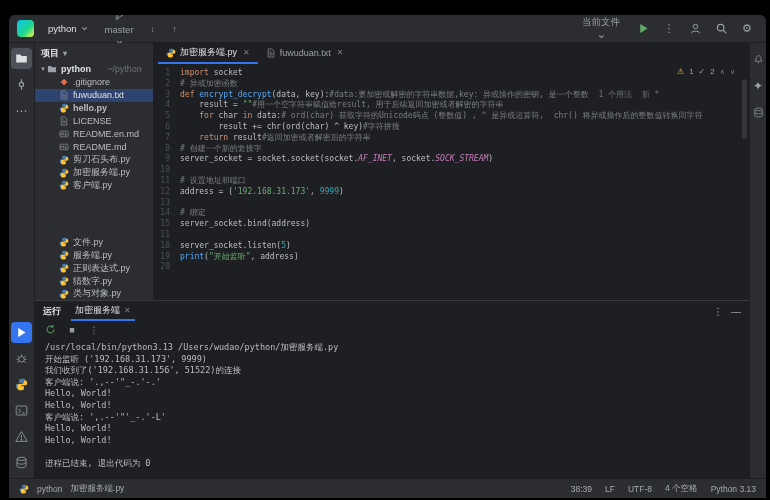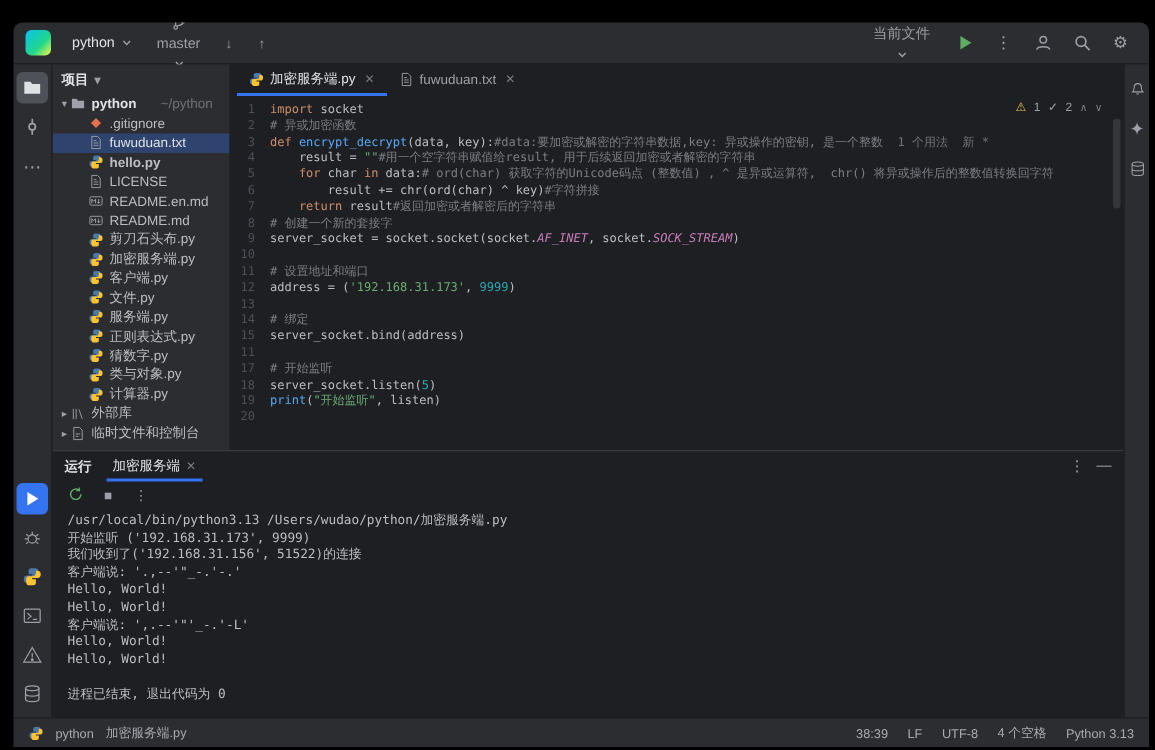--- a/index.html
+++ b/index.html
@@ -325,21 +325,21 @@
               <div class="tree-row" style="padding-left: 16px;">
                 <span class="arrow"></span>
                 <span class="ic" style="display: inline-flex; color: rgb(157, 160, 168);">
                   <svg viewBox="0 0 16 16">
                     <path fill="#4a7aa8" d="M8 1C5 1 5 2.5 5 3.5V6h3v1H3.5C2 7 1 8 1 10s1 3 2.5 3H5v-2c0-1.5 1-2.5 2.5-2.5H11c1 0 2-1 2-2V3.5C13 2 12 1 10.5 1z"></path>
                     <path fill="#ffc331" d="M8 15c3 0 3-1.5 3-2.5V10H8V9h4.5c1.5 0 2.5-1 2.5-3s-1-3-2.5-3H11v2c0 1.5-1 2.5-2.5 2.5H5c-1 0-2 1-2 2v2.5C3 14 4 15 5.5 15z"></path>
                   </svg>
                 </span>
                 <span>客户端.py</span>
               </div>
-              <div class="tree-row" style="padding-left: 16px;">
+              <div class="tree-row" style="padding-left: 16px; margin-top: 44px;">
                 <span class="arrow"></span>
                 <span class="ic" style="display: inline-flex; color: rgb(157, 160, 168);">
                   <svg viewBox="0 0 16 16">
                     <path fill="#4a7aa8" d="M8 1C5 1 5 2.5 5 3.5V6h3v1H3.5C2 7 1 8 1 10s1 3 2.5 3H5v-2c0-1.5 1-2.5 2.5-2.5H11c1 0 2-1 2-2V3.5C13 2 12 1 10.5 1z"></path>
                     <path fill="#ffc331" d="M8 15c3 0 3-1.5 3-2.5V10H8V9h4.5c1.5 0 2.5-1 2.5-3s-1-3-2.5-3H11v2c0 1.5-1 2.5-2.5 2.5H5c-1 0-2 1-2 2v2.5C3 14 4 15 5.5 15z"></path>
                   </svg>
                 </span>
                 <span>文件.py</span>
               </div>
               <div class="tree-row" style="padding-left: 16px;">
@@ -456,23 +456,22 @@
                 <div class="code-line"><span class="ln">7</span><span><span class="tk-pl">    </span><span class="tk-kw">return</span><span class="tk-pl"> result</span><span class="tk-com">#返回加密或者解密后的字符串</span></span></div>
                 <div class="code-line"><span class="ln">8</span><span><span class="tk-com"># 创建一个新的套接字</span></span></div>
                 <div class="code-line"><span class="ln">9</span><span><span class="tk-pl">server_socket = socket.socket(socket.</span><span class="tk-const">AF_INET</span><span class="tk-pl">, socket.</span><span class="tk-const">SOCK_STREAM</span><span class="tk-pl">)</span></span></div>
                 <div class="code-line"><span class="ln">10</span><span></span></div>
                 <div class="code-line"><span class="ln">11</span><span><span class="tk-com"># 设置地址和端口</span></span></div>
                 <div class="code-line"><span class="ln">12</span><span><span class="tk-pl">address = (</span><span class="tk-str">'192.168.31.173'</span><span class="tk-pl">, </span><span class="tk-num">9999</span><span class="tk-pl">)</span></span></div>
                 <div class="code-line"><span class="ln">13</span><span></span></div>
                 <div class="code-line"><span class="ln">14</span><span><span class="tk-com"># 绑定</span></span></div>
                 <div class="code-line"><span class="ln">15</span><span><span class="tk-pl">server_socket.bind(address)</span></span></div>
                 <div class="code-line"><span class="ln">11</span><span></span></div>
-                <div class="code-line"><span class="ln">17</span><span><span class="tk-com"># 开始监听</span></span></div>
                 <div class="code-line"><span class="ln">18</span><span><span class="tk-pl">server_socket.listen(</span><span class="tk-num">5</span><span class="tk-pl">)</span></span></div>
-                <div class="code-line"><span class="ln">19</span><span><span class="tk-fn">print</span><span class="tk-pl">(</span><span class="tk-str">"开始监听"</span><span class="tk-pl">, listen)</span></span></div>
+                <div class="code-line"><span class="ln">19</span><span><span class="tk-fn">print</span><span class="tk-pl">(</span><span class="tk-str">"开始监听"</span><span class="tk-pl">, address)</span></span></div>
                 <div class="code-line"><span class="ln">20</span><span></span></div>
               </div>
             <div class="vscroll"></div>
           </div>
         </div>
       </div>
 
       <div class="runpanel">
         <div class="run-header">
           <span class="run-group">

